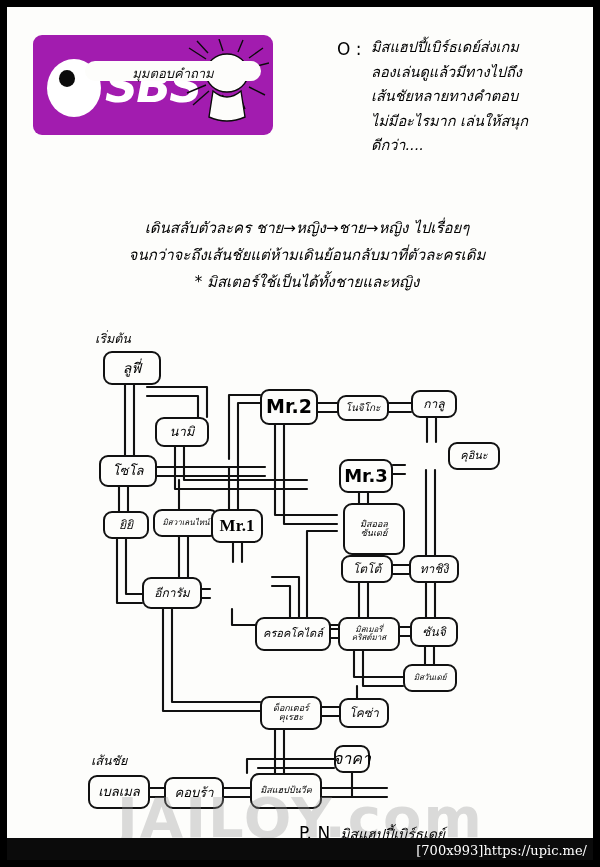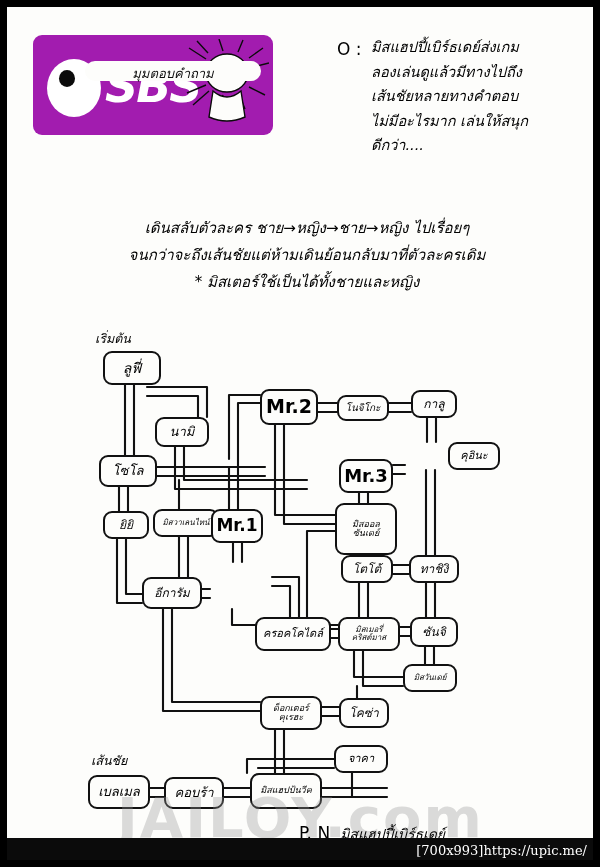--- a/index.html
+++ b/index.html
@@ -322,24 +322,24 @@
         </div>
         <div class="node big" style="left: 332px; top: 152px; width: 54px; height: 34px; font-size: 18px;">
           <span>Mr.3</span>
         </div>
         <div class="node" style="left: 96px; top: 204px; width: 46px; height: 28px; font-size: 12px;">
           <span>ยิยิ</span>
         </div>
         <div class="node" style="left: 146px; top: 202px; width: 66px; height: 28px; font-size: 8px;">
           <span>มิสวาเลนไทน์</span>
         </div>
-        <div class="node big" style="left: 204px; top: 202px; width: 52px; height: 34px; font-size: 17px;">
+        <div class="node big" style="left: 204px; top: 202px; width: 52px; height: 34px; font-size: 17px; font-family: Liberation Serif, serif;">
           <span>Mr.1</span>
         </div>
-        <div class="node" style="left: 328px; top: 196px; width: 62px; height: 52px; font-size: 9px;">
+        <div class="node" style="left: 336px; top: 196px; width: 62px; height: 52px; font-size: 9px;">
           <span>มิสออล<br>ซันเดย์</span>
         </div>
         <div class="node" style="left: 135px; top: 270px; width: 60px; height: 32px; font-size: 12px;">
           <span>อีการัม</span>
         </div>
         <div class="node" style="left: 334px; top: 248px; width: 52px; height: 28px; font-size: 12px;">
           <span>โตโต้</span>
         </div>
         <div class="node" style="left: 402px; top: 248px; width: 50px; height: 28px; font-size: 12px;">
           <span>ทาชิงิ</span>
@@ -355,21 +355,21 @@
         </div>
         <div class="node" style="left: 396px; top: 357px; width: 54px; height: 28px; font-size: 8px;">
           <span>มิสวันเดย์</span>
         </div>
         <div class="node" style="left: 253px; top: 389px; width: 62px; height: 34px; font-size: 9px;">
           <span>ด็อกเตอร์<br>คุเรฮะ</span>
         </div>
         <div class="node" style="left: 332px; top: 391px; width: 50px; height: 30px; font-size: 12px;">
           <span>โคซ่า</span>
         </div>
-        <div class="node" style="left: 327px; top: 438px; width: 54px; height: 28px; font-size: 11px;">
+        <div class="node" style="left: 327px; top: 438px; width: 36px; height: 28px; font-size: 16px;">
           <span>จาคา</span>
         </div>
         <div class="node" style="left: 81px; top: 468px; width: 62px; height: 34px; font-size: 13px;">
           <span>เบลเมล</span>
         </div>
         <div class="node" style="left: 157px; top: 470px; width: 60px; height: 32px; font-size: 13px;">
           <span>คอบร้า</span>
         </div>
         <div class="node" style="left: 243px; top: 466px; width: 72px; height: 36px; font-size: 9px;">
           <span>มิสแฮปป้นวีค</span>

